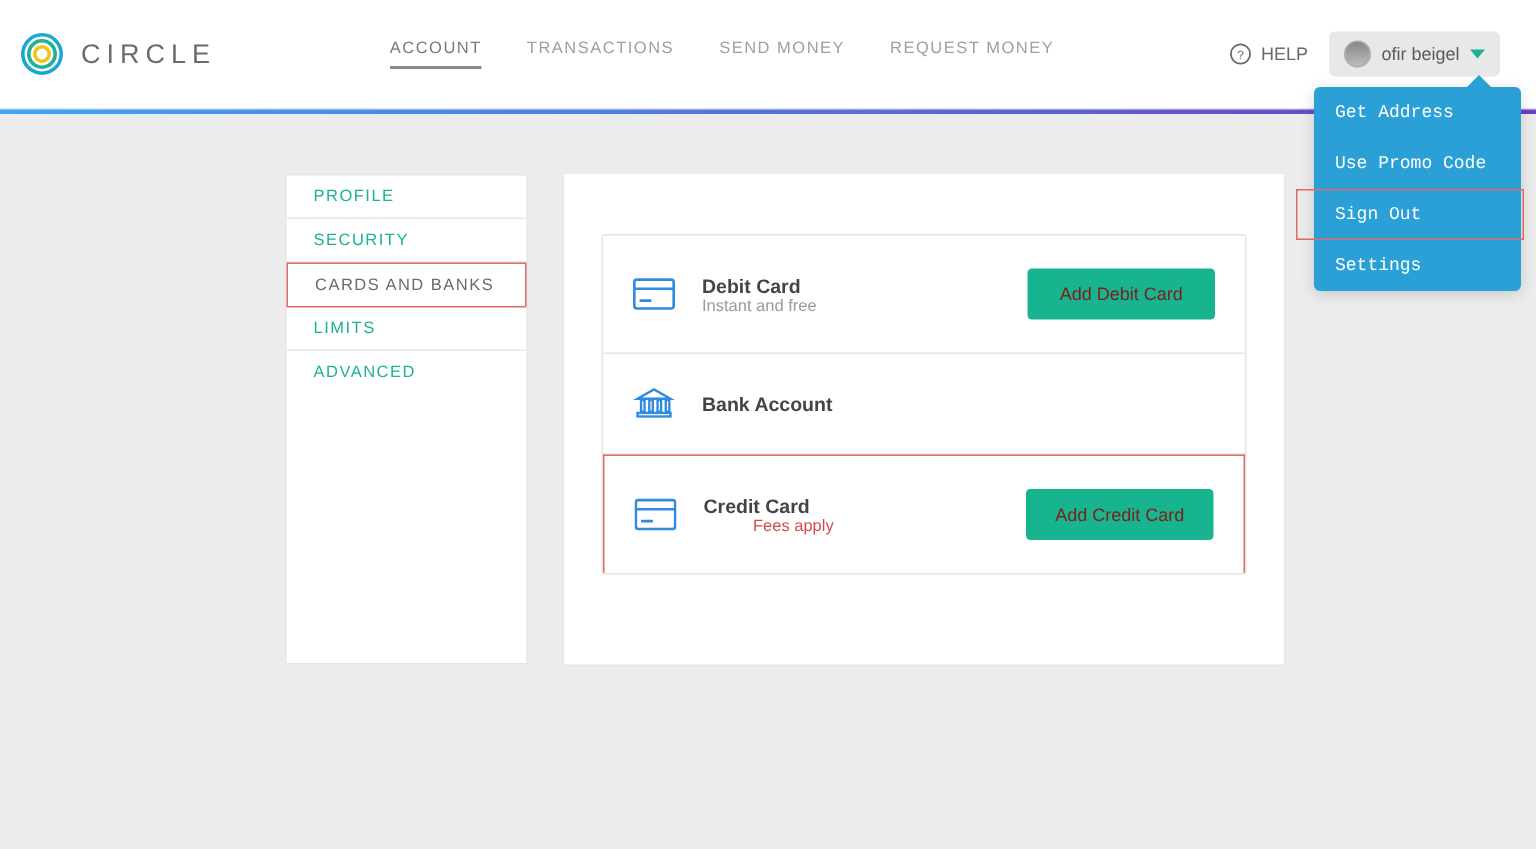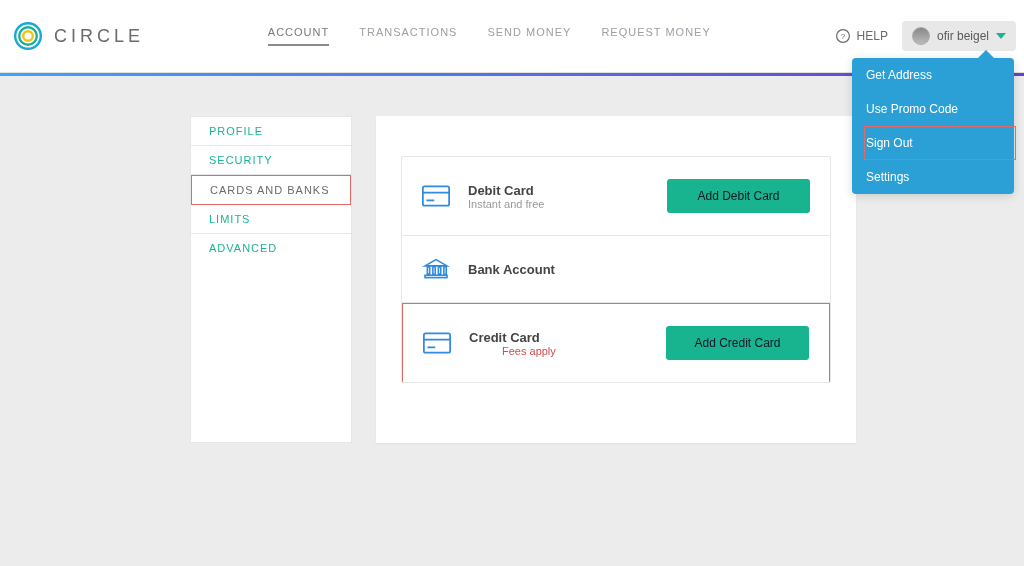--- a/index.html
+++ b/index.html
@@ -13,38 +13,38 @@
     --panel-bg: #ffffff;
     --grey-line: #e6e6e6;
     --text-dark: #555555;
     --text-soft: #8a8a8a;
     --nav-text:#9aa0a6;
   }
   html,body{margin:0;padding:0;font-family:"Helvetica Neue",Arial,sans-serif;background:var(--grey-bg);}
   body{width:1024px;height:566px;overflow:hidden;position:relative;}
 
   
-  .header{height:72px;background:#fff;border-bottom:1px solid #e1e1e1;display:flex;align-items:center;padding:0 8px 0 12px;}
+  .header{height:72px;background:#fff;border-bottom:1px solid #e1e1e1;display:flex;align-items:center;padding:0 24px 0 12px;}
   .logo{display:flex;align-items:center;gap:10px;}
   .logo svg{width:32px;height:32px;}
   .logo-text{letter-spacing:4px;color:#6b6b6b;font-size:18px;font-weight:300;}
   .top-nav{flex:1;display:flex;justify-content:center;gap:30px;}
   .top-nav a{color:var(--nav-text);font-size:11px;letter-spacing:1px;text-decoration:none;padding-bottom:6px;}
   .top-nav a.active{color:#7a7a7a;border-bottom:2px solid #8a8a8a;}
   .help{display:flex;align-items:center;gap:6px;font-size:12px;color:#6a6a6a;margin-right:14px;}
   .help svg{width:16px;height:16px;}
   .user-pill{display:flex;align-items:center;gap:7px;background:#e8e8e8;border-radius:4px;padding:6px 10px;font-size:12px;color:#5a5a5a;position:relative;}
   .user-pill .avatar{width:16px;height:16px;border-radius:50%;background:linear-gradient(#888,#bbb);border:1px solid #aaa;}
   .user-pill .caret{width:0;height:0;border-left:5px solid transparent;border-right:5px solid transparent;border-top:6px solid var(--teal);}
 
   
   .stripe{height:3px;background:linear-gradient(90deg,#3ea2ff,#6b3ecf);}
 
   
-  .dropdown{position:absolute;top:58px;right:10px;width:162px;background:#2aa0d6;border-radius:4px;color:#fff;font-size:12px;z-index:20;box-shadow:0 2px 10px rgba(0,0,0,.15);}
+  .dropdown{position:absolute;top:58px;right:10px;width:138px;background:#2aa0d6;border-radius:4px;color:#fff;font-size:12px;z-index:20;box-shadow:0 2px 10px rgba(0,0,0,.15);font-family:Liberation Mono, monospace;}
   .dropdown:before{content:"";position:absolute;top:-8px;right:20px;border-left:8px solid transparent;border-right:8px solid transparent;border-bottom:8px solid #2aa0d6;}
   .dropdown .dd-item{padding:10px 14px;cursor:pointer;}
   .dd-hi{position:absolute;right:8px;top:126px;width:150px;height:32px;border:1px solid #e06a6a;z-index:21;pointer-events:none;}
 
   
   .main{display:flex;gap:24px;padding:40px 0 0 190px;}
   .side-card{width:160px;background:#fff;border:1px solid var(--grey-line);}
   .side-item{padding:8px 18px;font-size:11px;letter-spacing:1px;color:var(--teal);border-bottom:1px solid var(--grey-line);cursor:pointer;}
   .side-item:last-child{border-bottom:none;}
   .side-item.active{color:#6a6a6a;}
@@ -52,21 +52,21 @@
 
   .panel{width:430px;background:#fff;box-shadow:0 1px 2px rgba(0,0,0,.05);padding:40px 25px 60px 25px;}
   .card-list{border:1px solid var(--grey-line);border-radius:2px;overflow:hidden;}
   .card-row{display:flex;align-items:center;gap:18px;padding:22px 20px;border-bottom:1px solid var(--grey-line);}
   .card-row:last-child{border-bottom:none;}
   .card-icon{width:28px;height:22px;flex:0 0 28px;}
   .card-text{flex:1;}
   .card-text .title{font-size:13px;font-weight:600;color:#444;}
   .card-text .sub{font-size:11px;color:#9a9a9a;}
   .card-text .sub.red{color:var(--red-dark);margin-left:33px;}
-  .card-btn{background:var(--teal2);color:#0f172a;border:none;border-radius:3px;font-size:12px;padding:10px 0;width:143px;text-align:center;cursor:pointer;}
+  .card-btn{background:var(--teal2);color:#7f1d1d;border:none;border-radius:3px;font-size:12px;padding:10px 0;width:125px;text-align:center;cursor:pointer;}
   .row-hi{border:1px solid var(--red);justify-content:space-between;}
 
   
   .ic-card rect{fill:none;stroke:#2f8ae0;stroke-width:2;}
   .ic-card line{stroke:#2f8ae0;stroke-width:2;}
   .ic-bank path, .ic-bank rect{fill:none;stroke:#2f8ae0;stroke-width:2;}
 </style>
 </head>
 <body>
 

